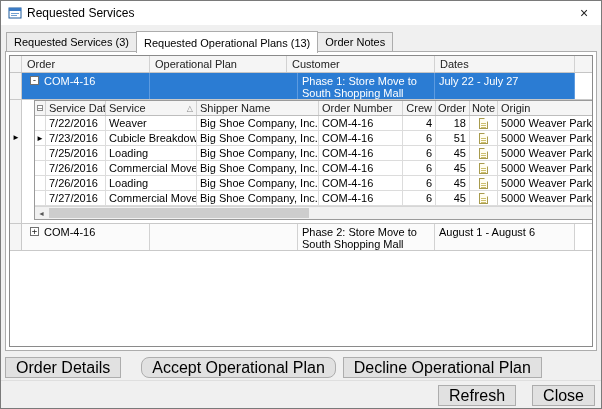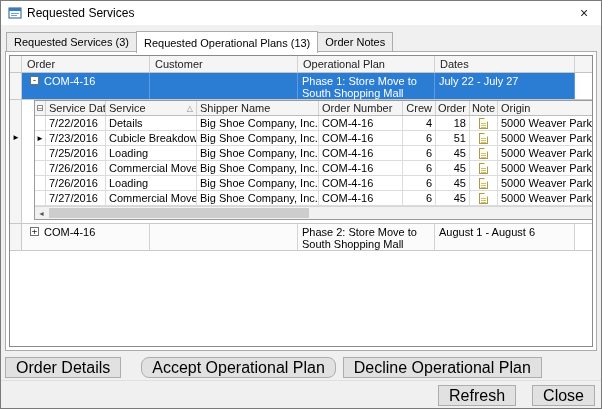--- a/index.html
+++ b/index.html
@@ -127,22 +127,22 @@
     <div class="tab active">Requested Operational Plans (13)</div>
     <div class="tab">Order Notes</div>
   </div>
 
   <div class="panel">
     <div class="gridwrap">
 
       <div class="mhead">
         <div class="mh m-ind"></div>
         <div class="mh m-order">Order</div>
+        <div class="mh m-plan">Operational Plan</div>
         <div class="mh m-cust">Customer</div>
-        <div class="mh m-plan">Operational Plan</div>
         <div class="mh m-dates">Dates</div>
         <div class="mh m-fill"></div>
       </div>
 
       <div class="mrow selected">
         <div class="mc m-ind"></div>
         <div class="mc m-order">
           <span class="expander">-</span>
           <span>COM-4-16</span>
         </div>
@@ -175,21 +175,21 @@
             <div class="sh s-onum">Order Number</div>
             <div class="sh s-crew">Crew</div>
             <div class="sh s-hours">Order</div>
             <div class="sh s-note">Note</div>
             <div class="sh s-origin">Origin</div>
           </div>
 
             <div class="srow">
               <div class="sc s-ind"></div>
               <div class="sc s-date">7/22/2016</div>
-              <div class="sc s-svc">Details</div>
+              <div class="sc s-svc">Weaver</div>
               <div class="sc s-ship">Big Shoe Company, Inc.,</div>
               <div class="sc s-onum">COM-4-16</div>
               <div class="sc s-crew">4</div>
               <div class="sc s-hours">18</div>
               <div class="sc s-note">
                 <span class="noteicon"></span>
               </div>
               <div class="sc s-origin">5000 Weaver Park Ro</div>
             </div>
 

